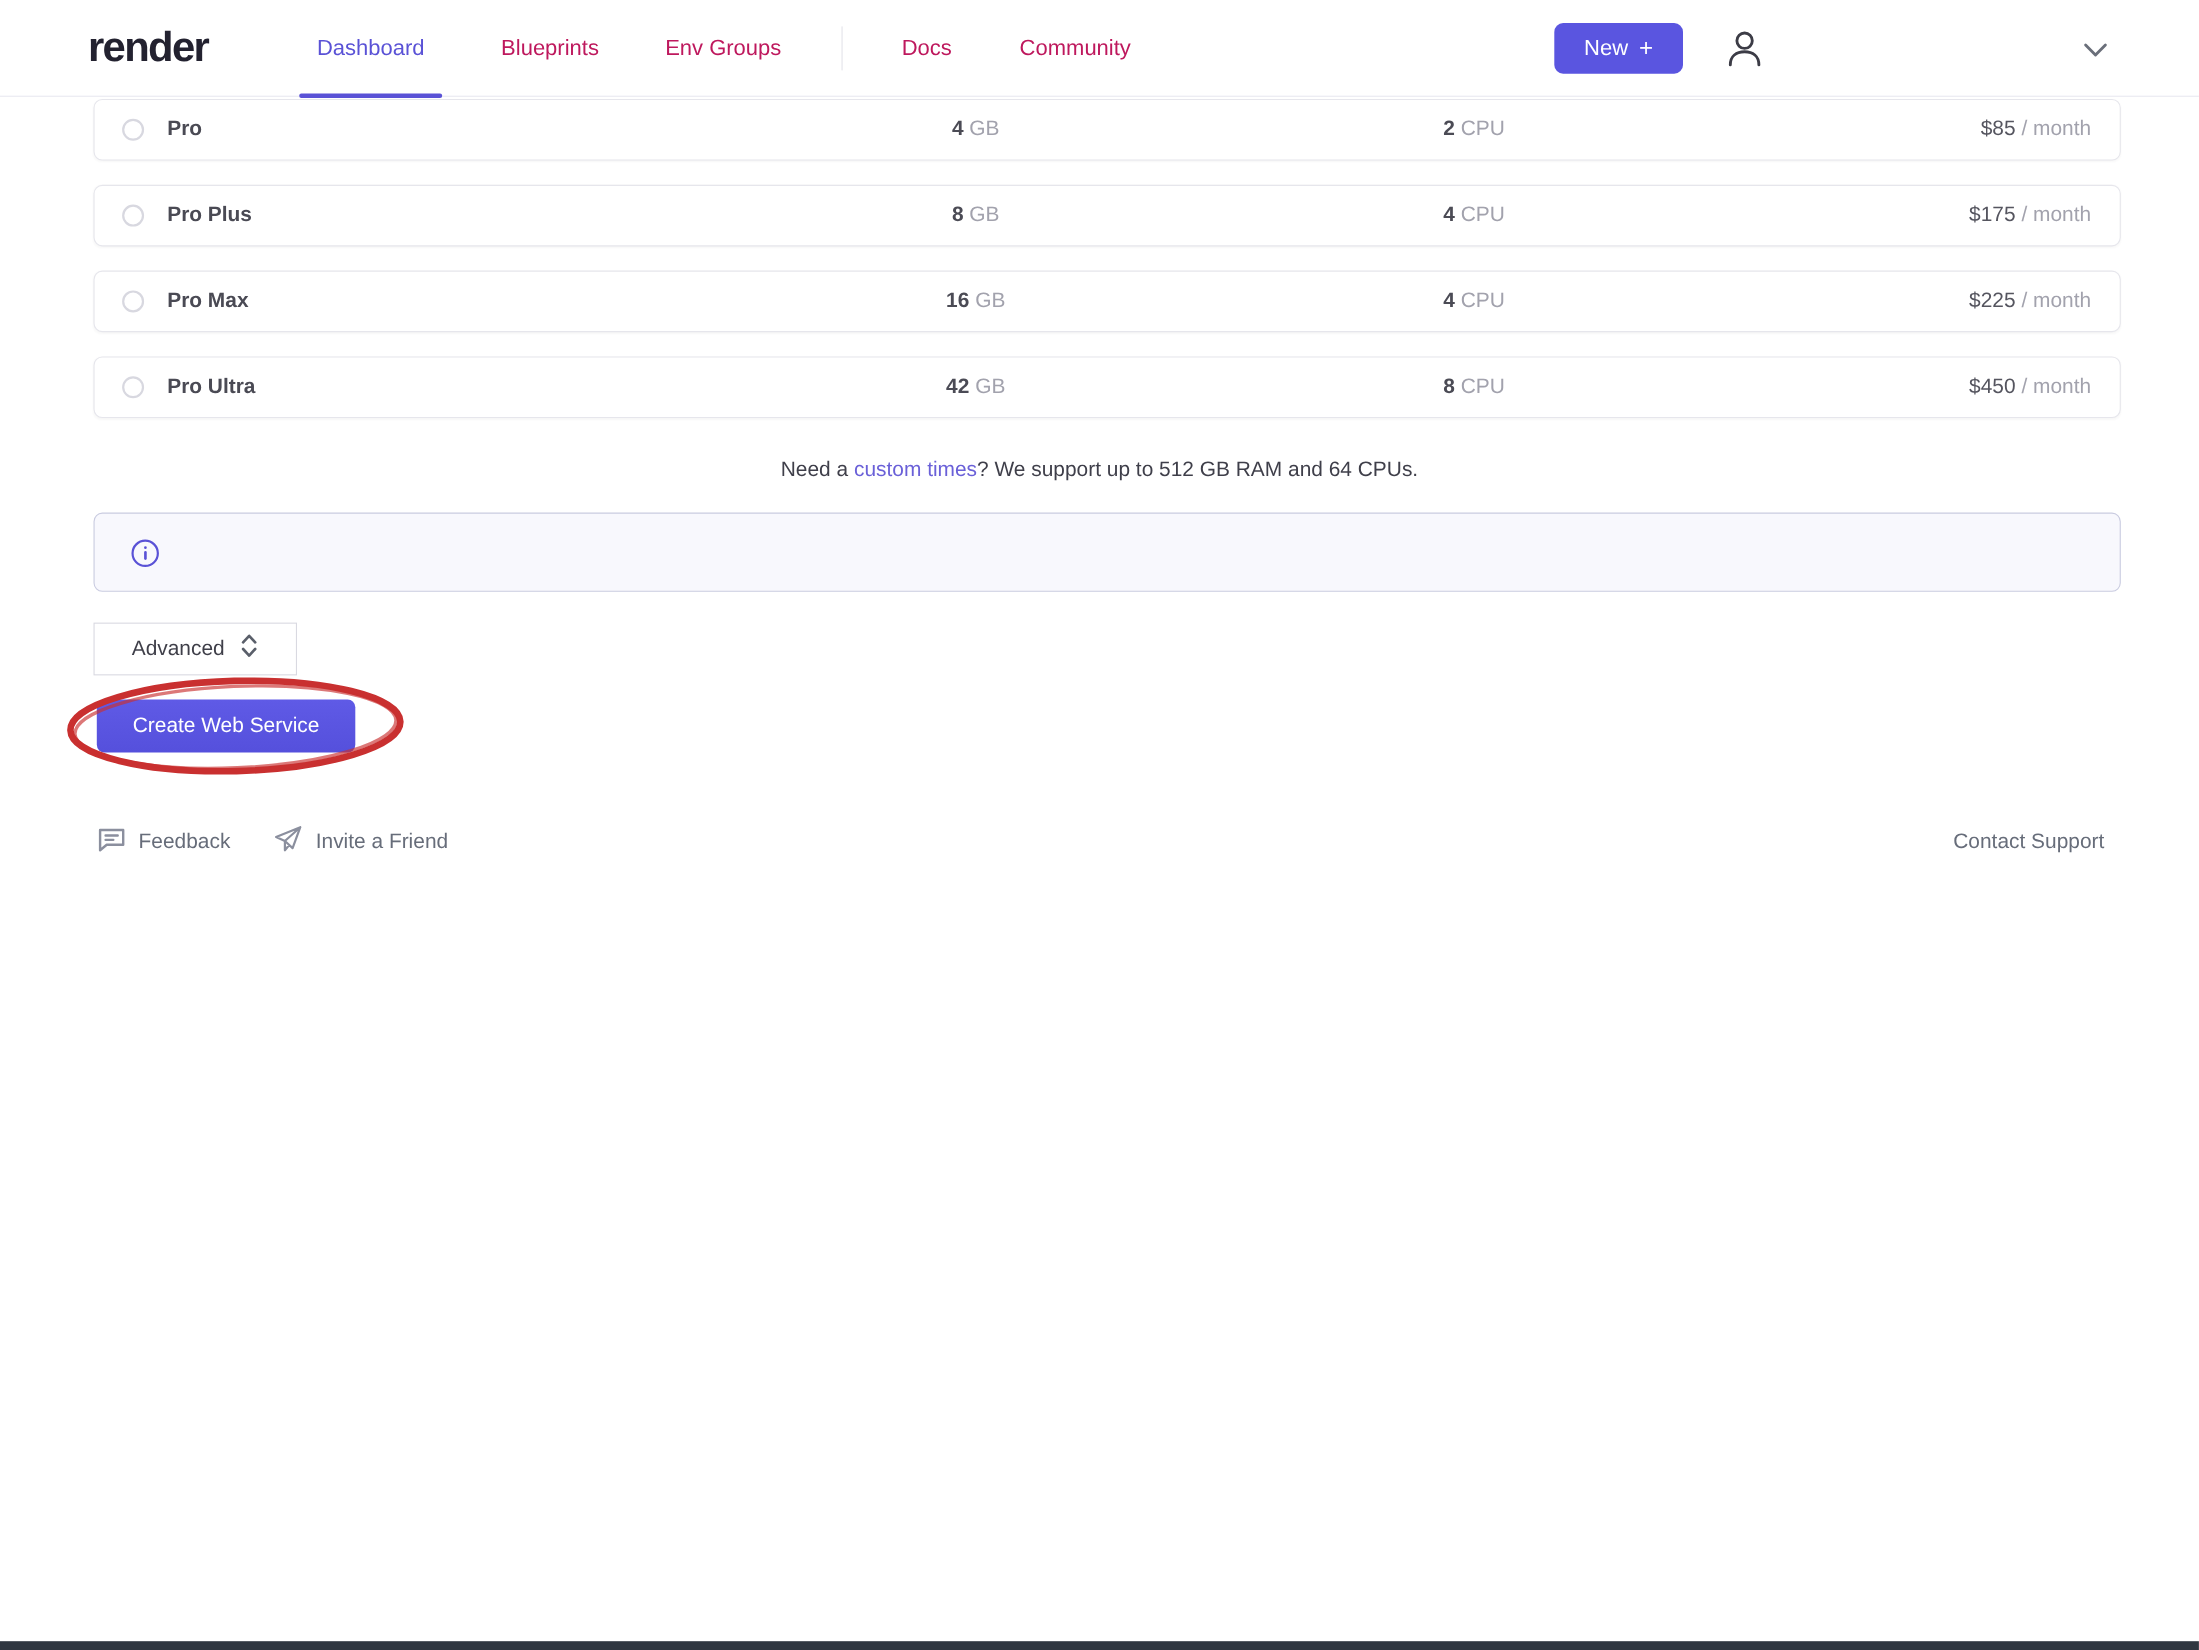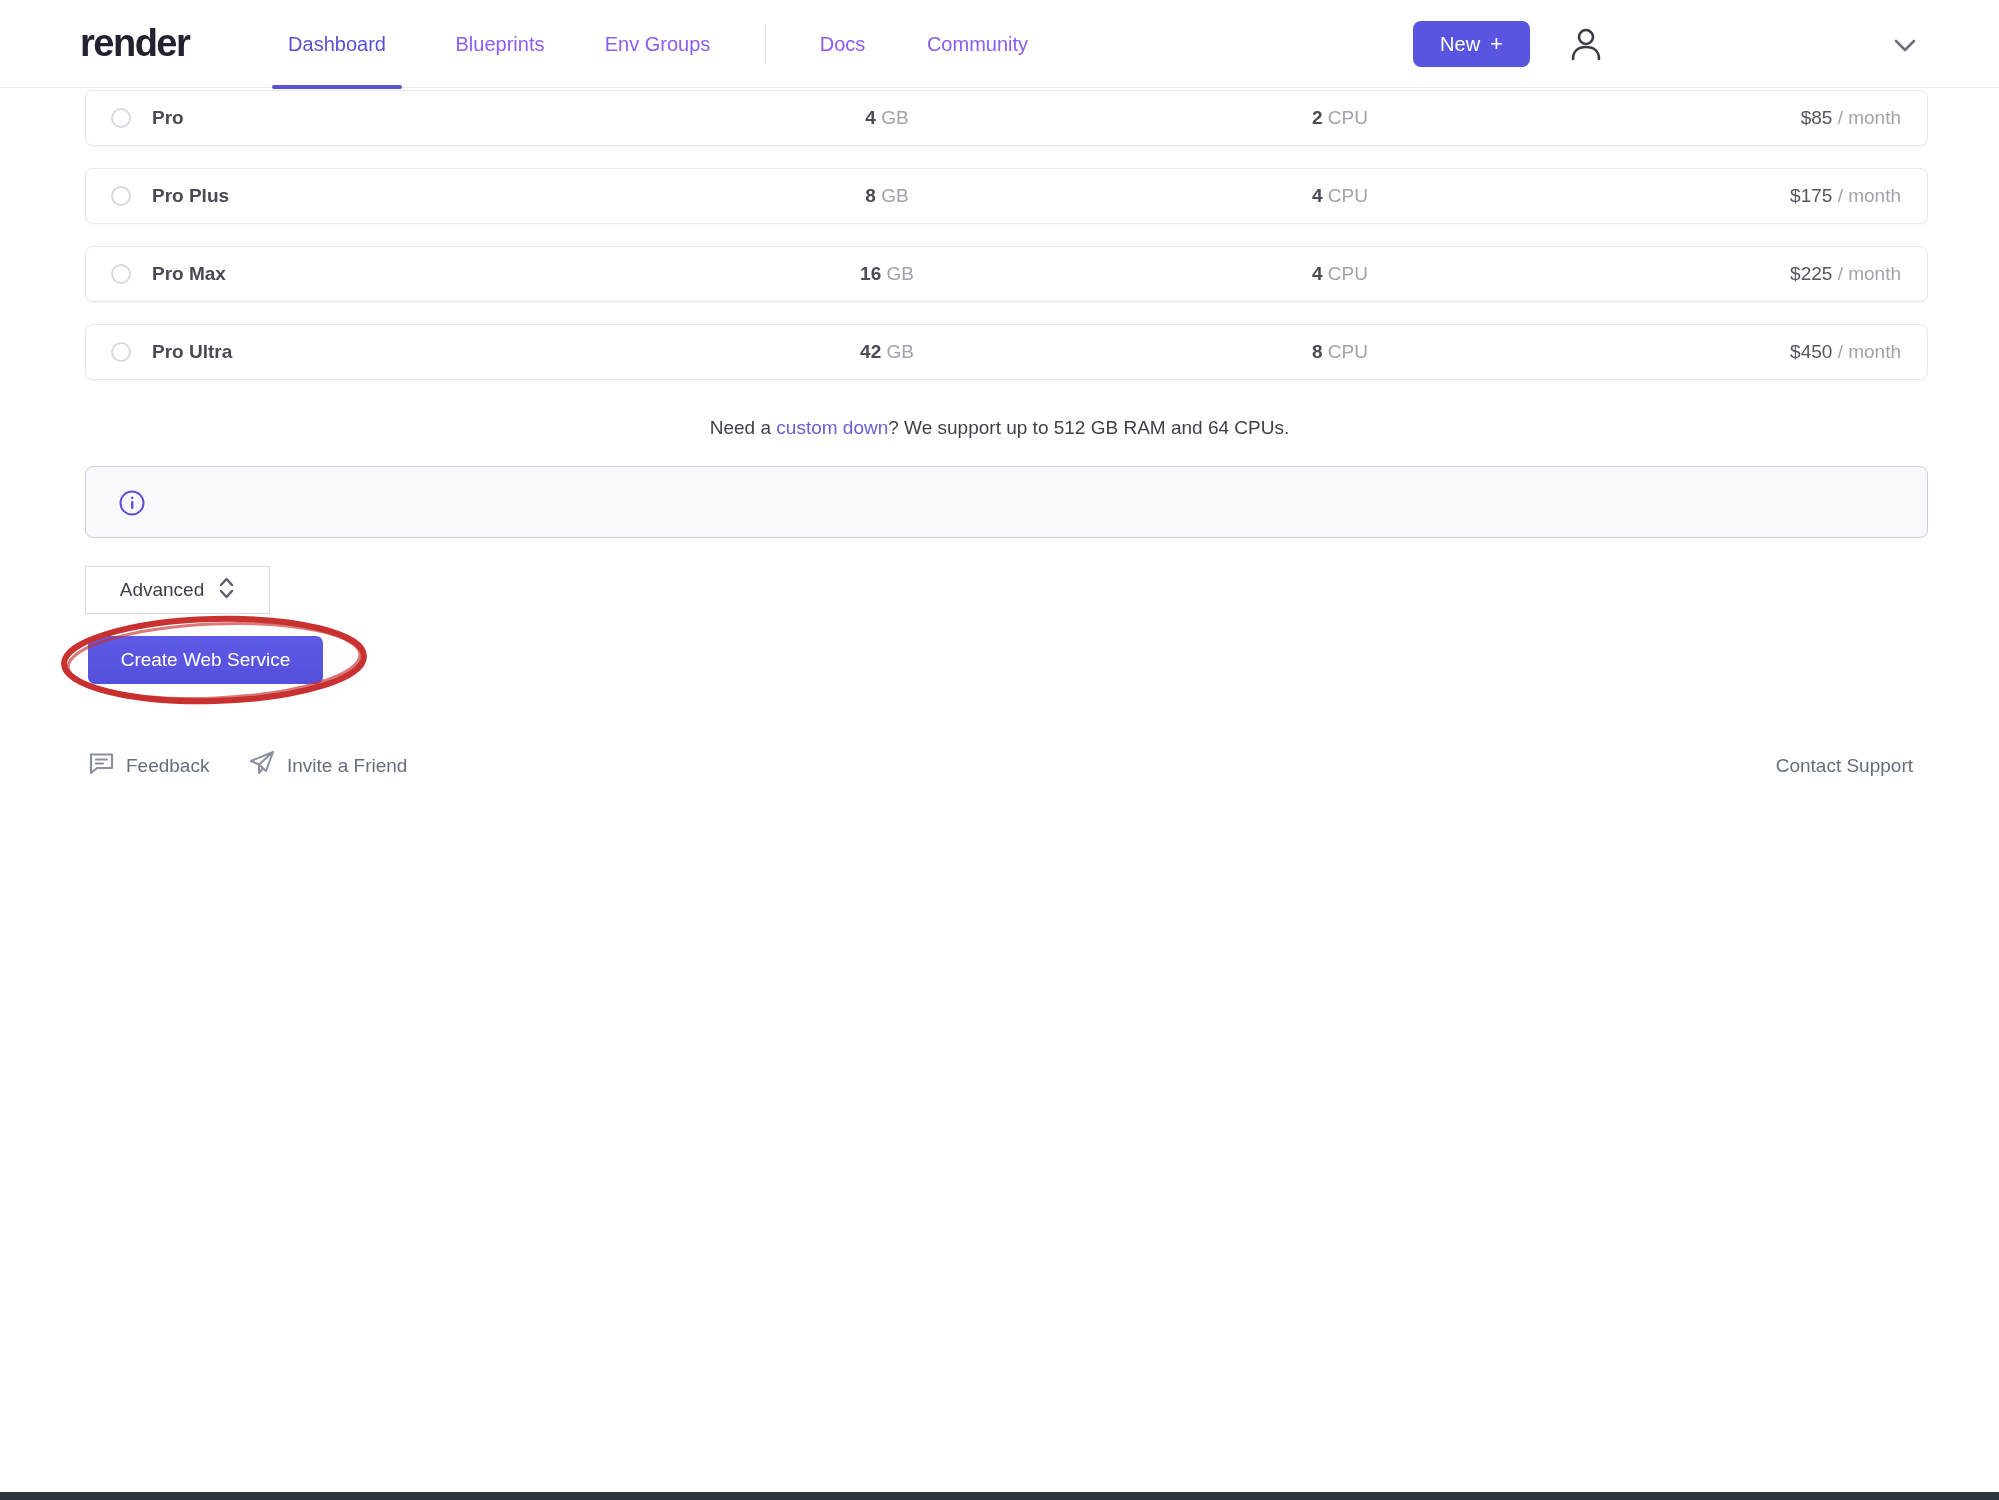--- a/index.html
+++ b/index.html
@@ -6,21 +6,21 @@
   html,body { background:#ffffff; }
   body { font-family:"Liberation Sans", sans-serif; }
   .page { position:relative; width:1999px; height:1500px; background:#ffffff; overflow:hidden; }
 
   
   .nav { position:absolute; top:0; left:0; width:100%; height:88px; background:#ffffff;
          border-bottom:1px solid #e9e9f0; z-index:5; }
   .logo { position:absolute; left:80px; top:22px; font-size:38px; font-weight:700;
           color:#232230; letter-spacing:-1.5px; }
   .tab { position:absolute; top:0; height:88px; display:flex; align-items:center; justify-content:center;
-         font-size:20px; color:#8b5cf6; font-weight:500; cursor:pointer; }
+         font-size:20px; color:#be185d; font-weight:500; cursor:pointer; }
   .tab.active { color:#5a52d6; }
   .tab.active::after { content:""; position:absolute; left:0; right:0; bottom:-1px; height:4px;
                        background:#5a52d6; border-radius:2px; }
   .tab-dashboard { left:272px; width:130px; }
   .tab-blueprints { left:445px; width:110px; }
   .tab-envgroups  { left:595px; width:125px; }
   .tab-docs       { left:810px; width:65px;  }
   .tab-community  { left:915px; width:125px; }
   .nav-divider { position:absolute; left:765px; top:24px; width:1px; height:40px; background:#e3e3ea; }
   .new-btn { position:absolute; left:1413px; top:21px; width:117px; height:46px; background:#5a55e0;
@@ -192,21 +192,21 @@
       <span class="val">8</span>
       <span class="unit">CPU</span>
     </div>
     <div class="plan-price">
       <span class="amount">$450</span>
       <span class="per">/ month</span>
     </div>
   </div>
 
   <div class="custom-line">
-    <span>Need a </span><span class="inline-link">custom down</span><span>? We support up to 512 GB RAM and 64 CPUs.</span>
+    <span>Need a </span><span class="inline-link">custom times</span><span>? We support up to 512 GB RAM and 64 CPUs.</span>
   </div>
 
   <div class="banner">
     <span class="banner-icon">
       <svg width="26" height="26" viewBox="0 0 26 26" fill="none">
         <circle cx="13" cy="13" r="11.5" stroke="#5a52d6" stroke-width="2"></circle>
         <rect x="12" y="11" width="2.4" height="8" rx="1.2" fill="#5a52d6"></rect>
         <rect x="12" y="6.5" width="2.4" height="2.6" rx="1.2" fill="#5a52d6"></rect>
       </svg>
     </span>

